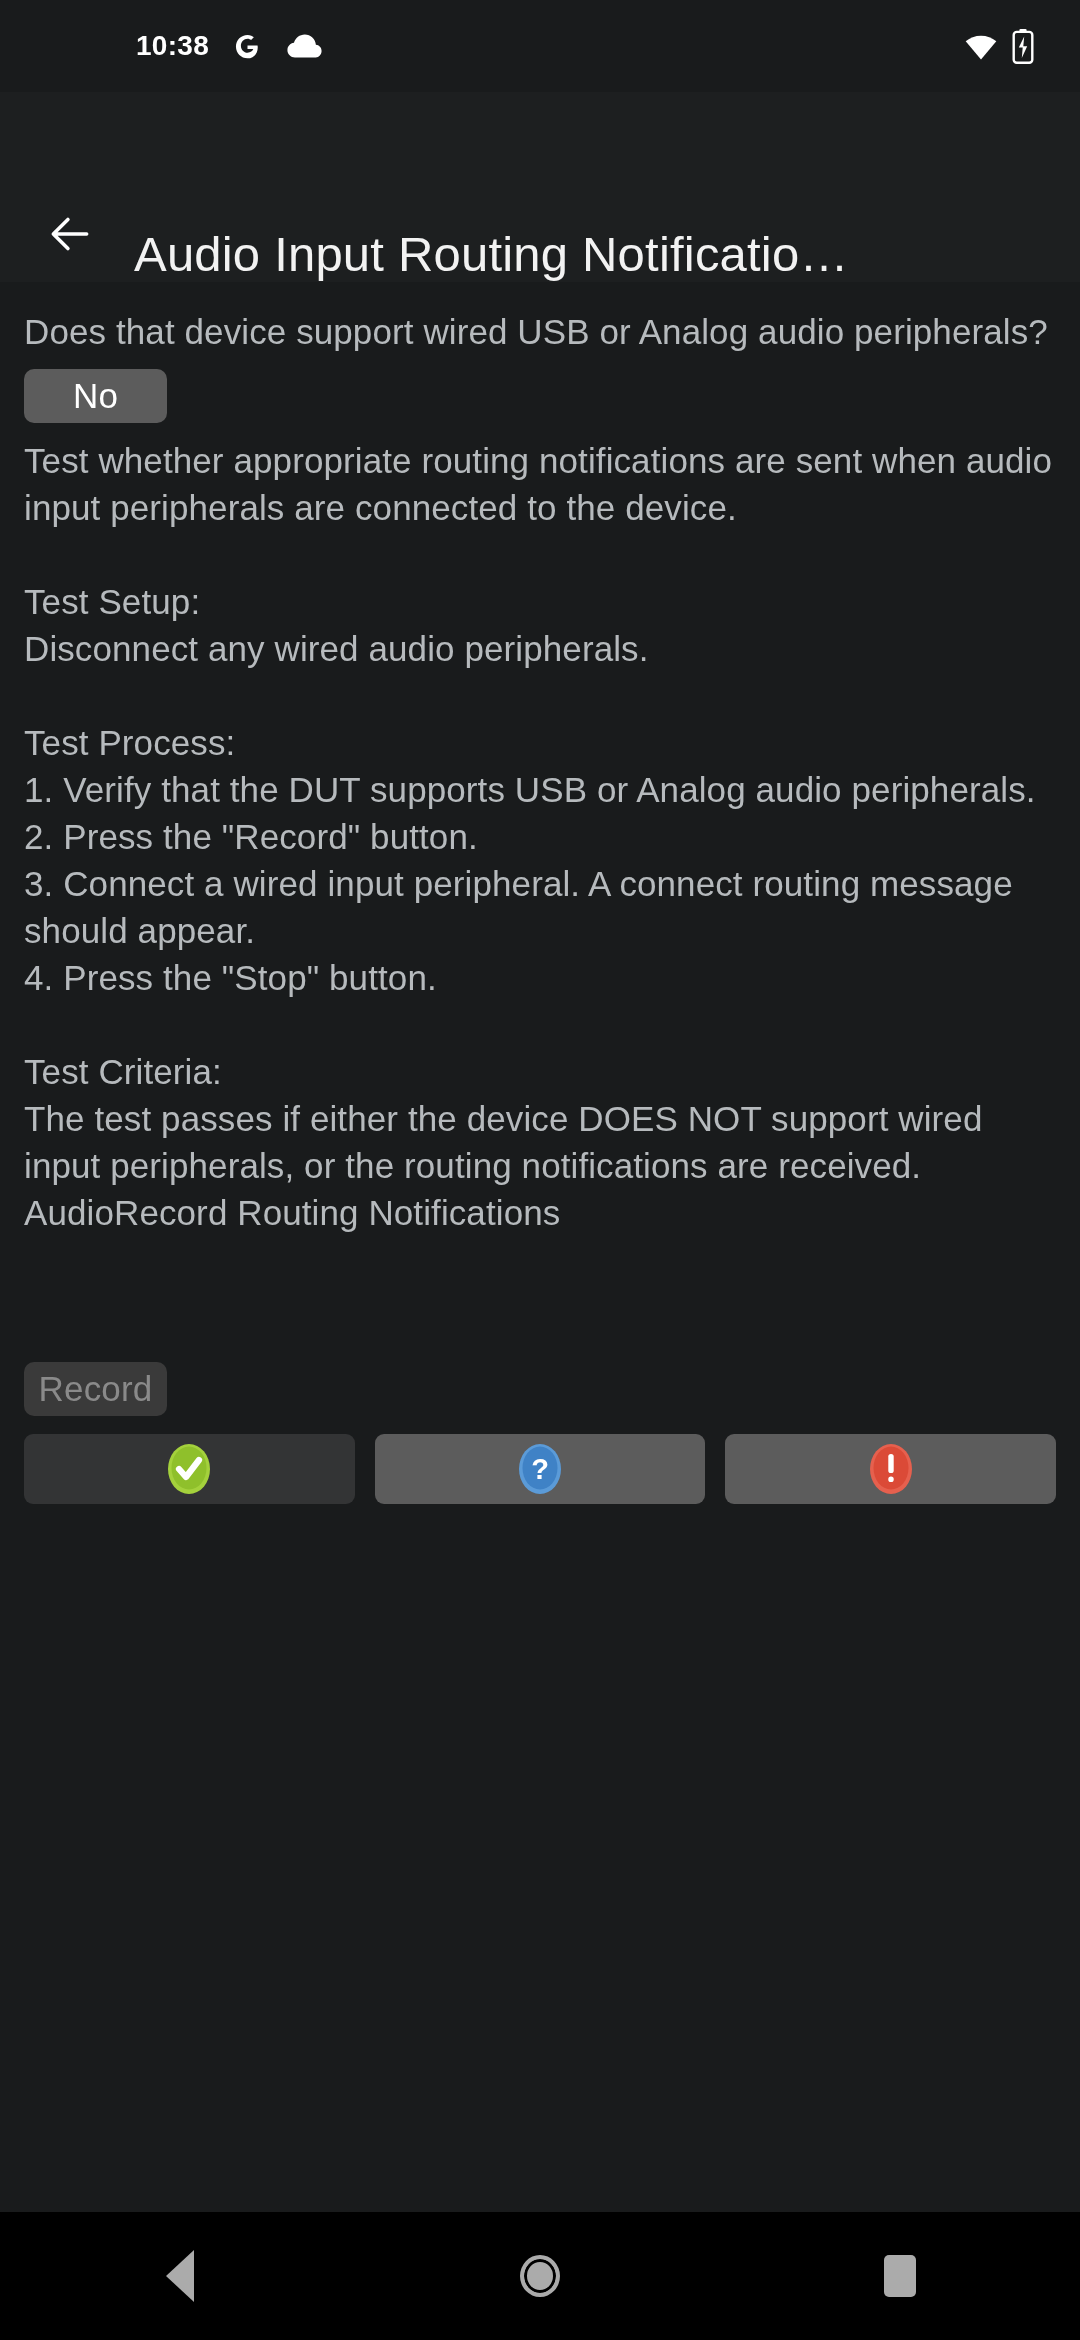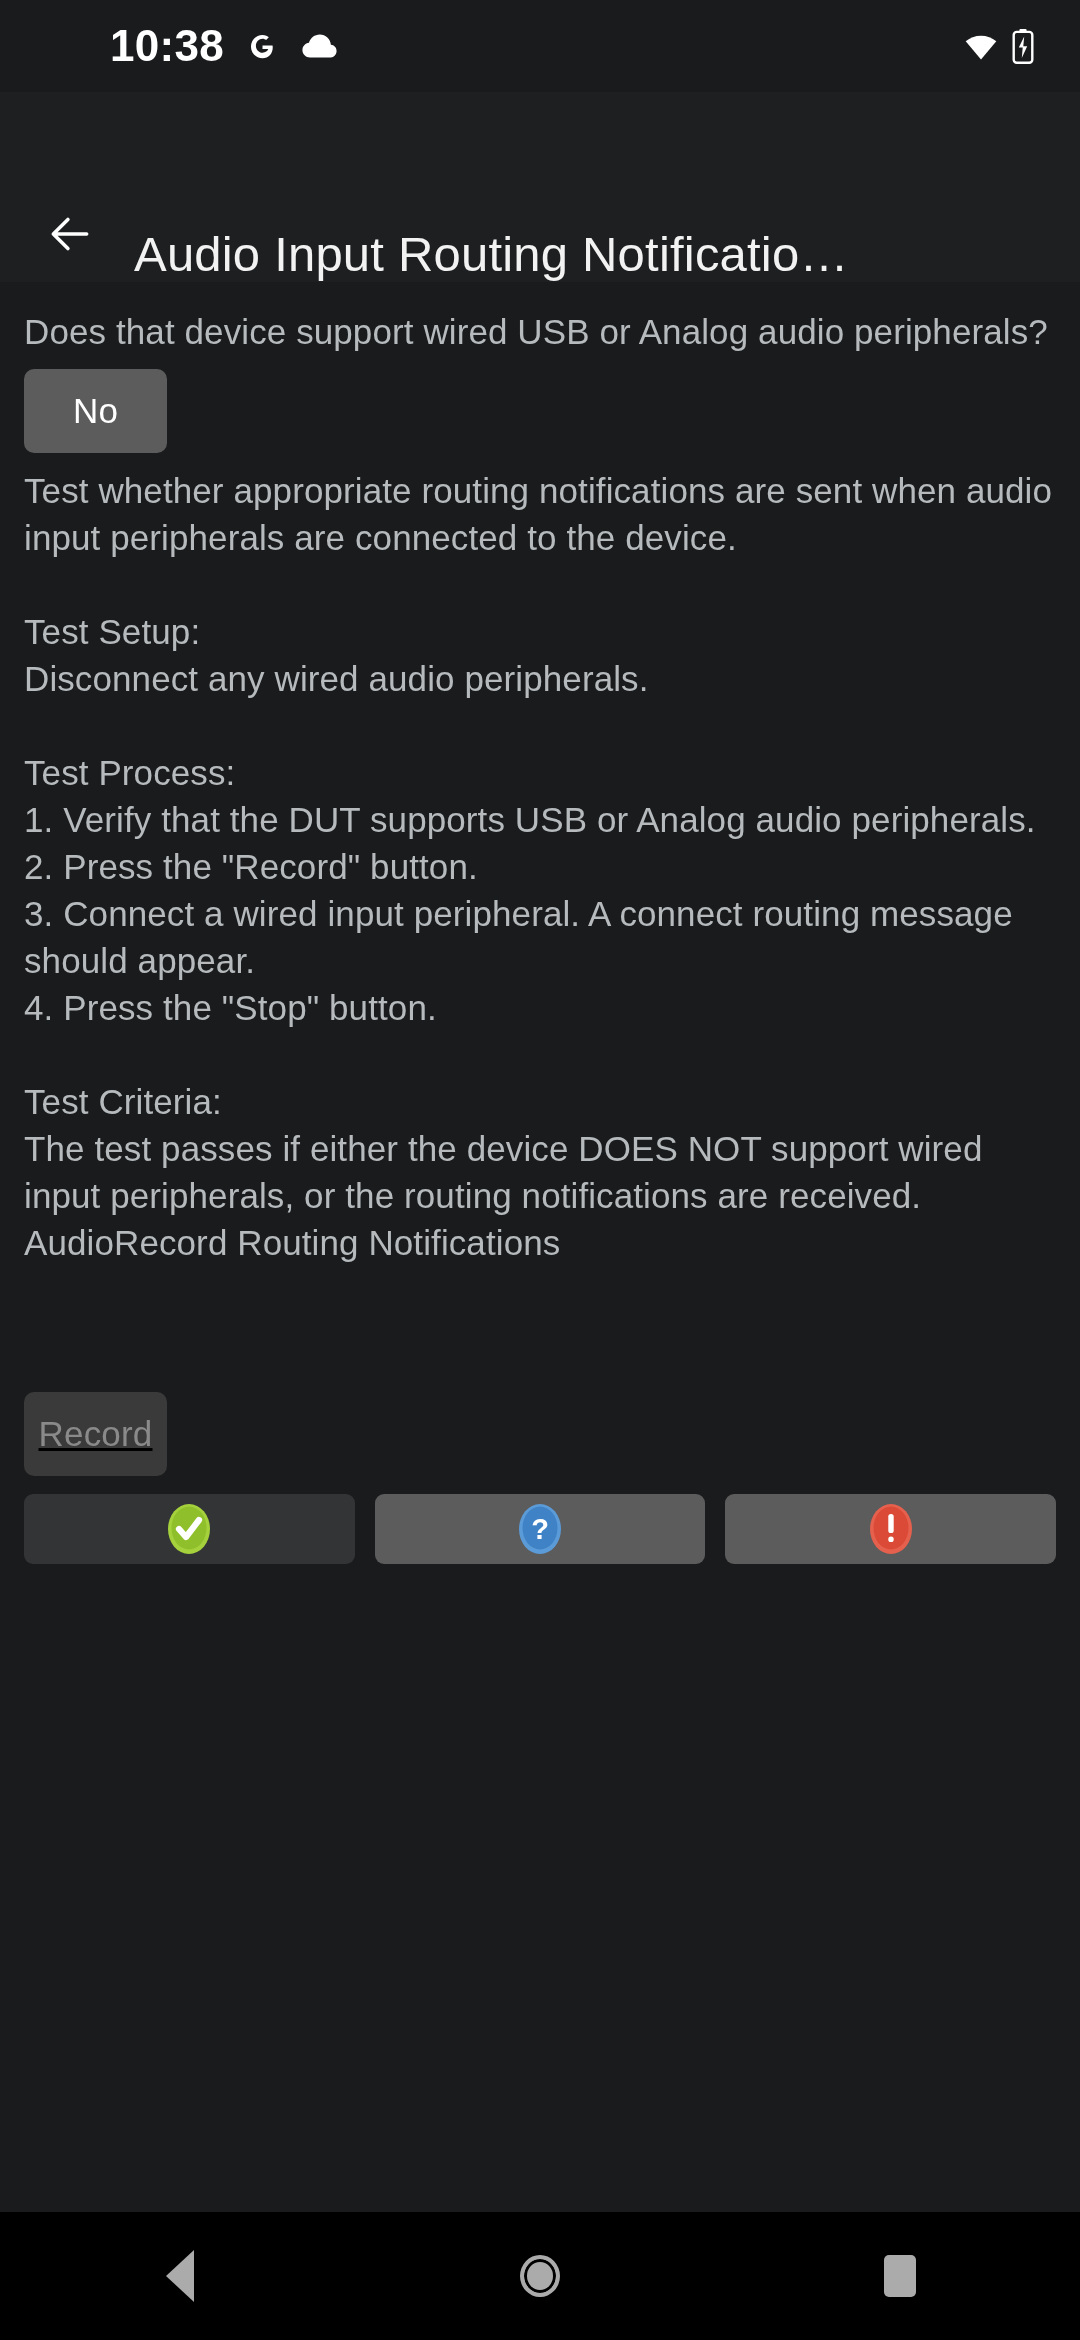--- a/index.html
+++ b/index.html
@@ -12,21 +12,21 @@
   #screen { position:relative; width:1080px; height:2340px; background:#191B1C; }
 
   
   #status-bar {
     position:absolute; top:0; left:0; width:1080px; height:92px;
     background:#191B1C;
     display:flex; align-items:center; justify-content:space-between;
     padding:0 46px 0 0;
   }
   .sb-left { display:flex; align-items:center; gap:22px; padding-left:110px; }
-  .sb-time { color:#FFFFFF; font-size:44px; font-weight:700; letter-spacing:0.3px; line-height:1; }
+  .sb-time { color:#FFFFFF; font-size:28px; font-weight:700; letter-spacing:0.3px; line-height:1;margin-left:26px; }
   .sb-right { display:flex; align-items:center; gap:14px; }
   .g-icon { width:33px; height:33px; display:block; }
   .cloud-icon { width:37px; height:26px; display:block; }
   .wifi-icon { width:34px; height:34px; display:block; }
   .batt-icon { width:22px; height:36px; display:block; }
 
   
   #app-bar {
     position:absolute; top:92px; left:0; width:1080px; height:190px;
     background:#1D1F20;
@@ -52,33 +52,33 @@
   }
   .body-text {
     color:#B6BABD; font-size:35px; line-height:47px;
     font-weight:400; letter-spacing:0.1px;
     white-space:pre-wrap;
   }
   #question-text { margin-bottom:14px; }
 
   .btn-row { display:flex; gap:14px; margin:0 0 14px 0; }
   .btn {
-    min-width:143px; height:84px;
+    min-width:143px; height:54px;
     border-radius:10px;
     display:flex; align-items:center; justify-content:center;
     font-size:35px; letter-spacing:0.2px;
     padding:0 7px;
   }
   .btn.enabled { background:#5C5C5C; color:#FFFFFF; }
   .btn.disabled { background:#3A3A3A; color:#8A8A8A; }
 
   #description-block { margin-bottom:8px; }
   #spacer-after-desc { height:118px; }
 
-  #media-btn-row { margin:0 0 18px 0;text-decoration:underline; }
+  #media-btn-row { margin:0 0 18px 0; }
 
   #verdict-row { display:flex; gap:20px; }
   .verdict-btn {
     flex:1; height:70px; border-radius:9px;
     display:flex; align-items:center; justify-content:center;
   }
   .verdict-btn.enabled { background:#5C5C5C; }
   .verdict-btn.disabled { background:#333435; }
   .verdict-icon { width:48px; height:56px; display:block; }
 

